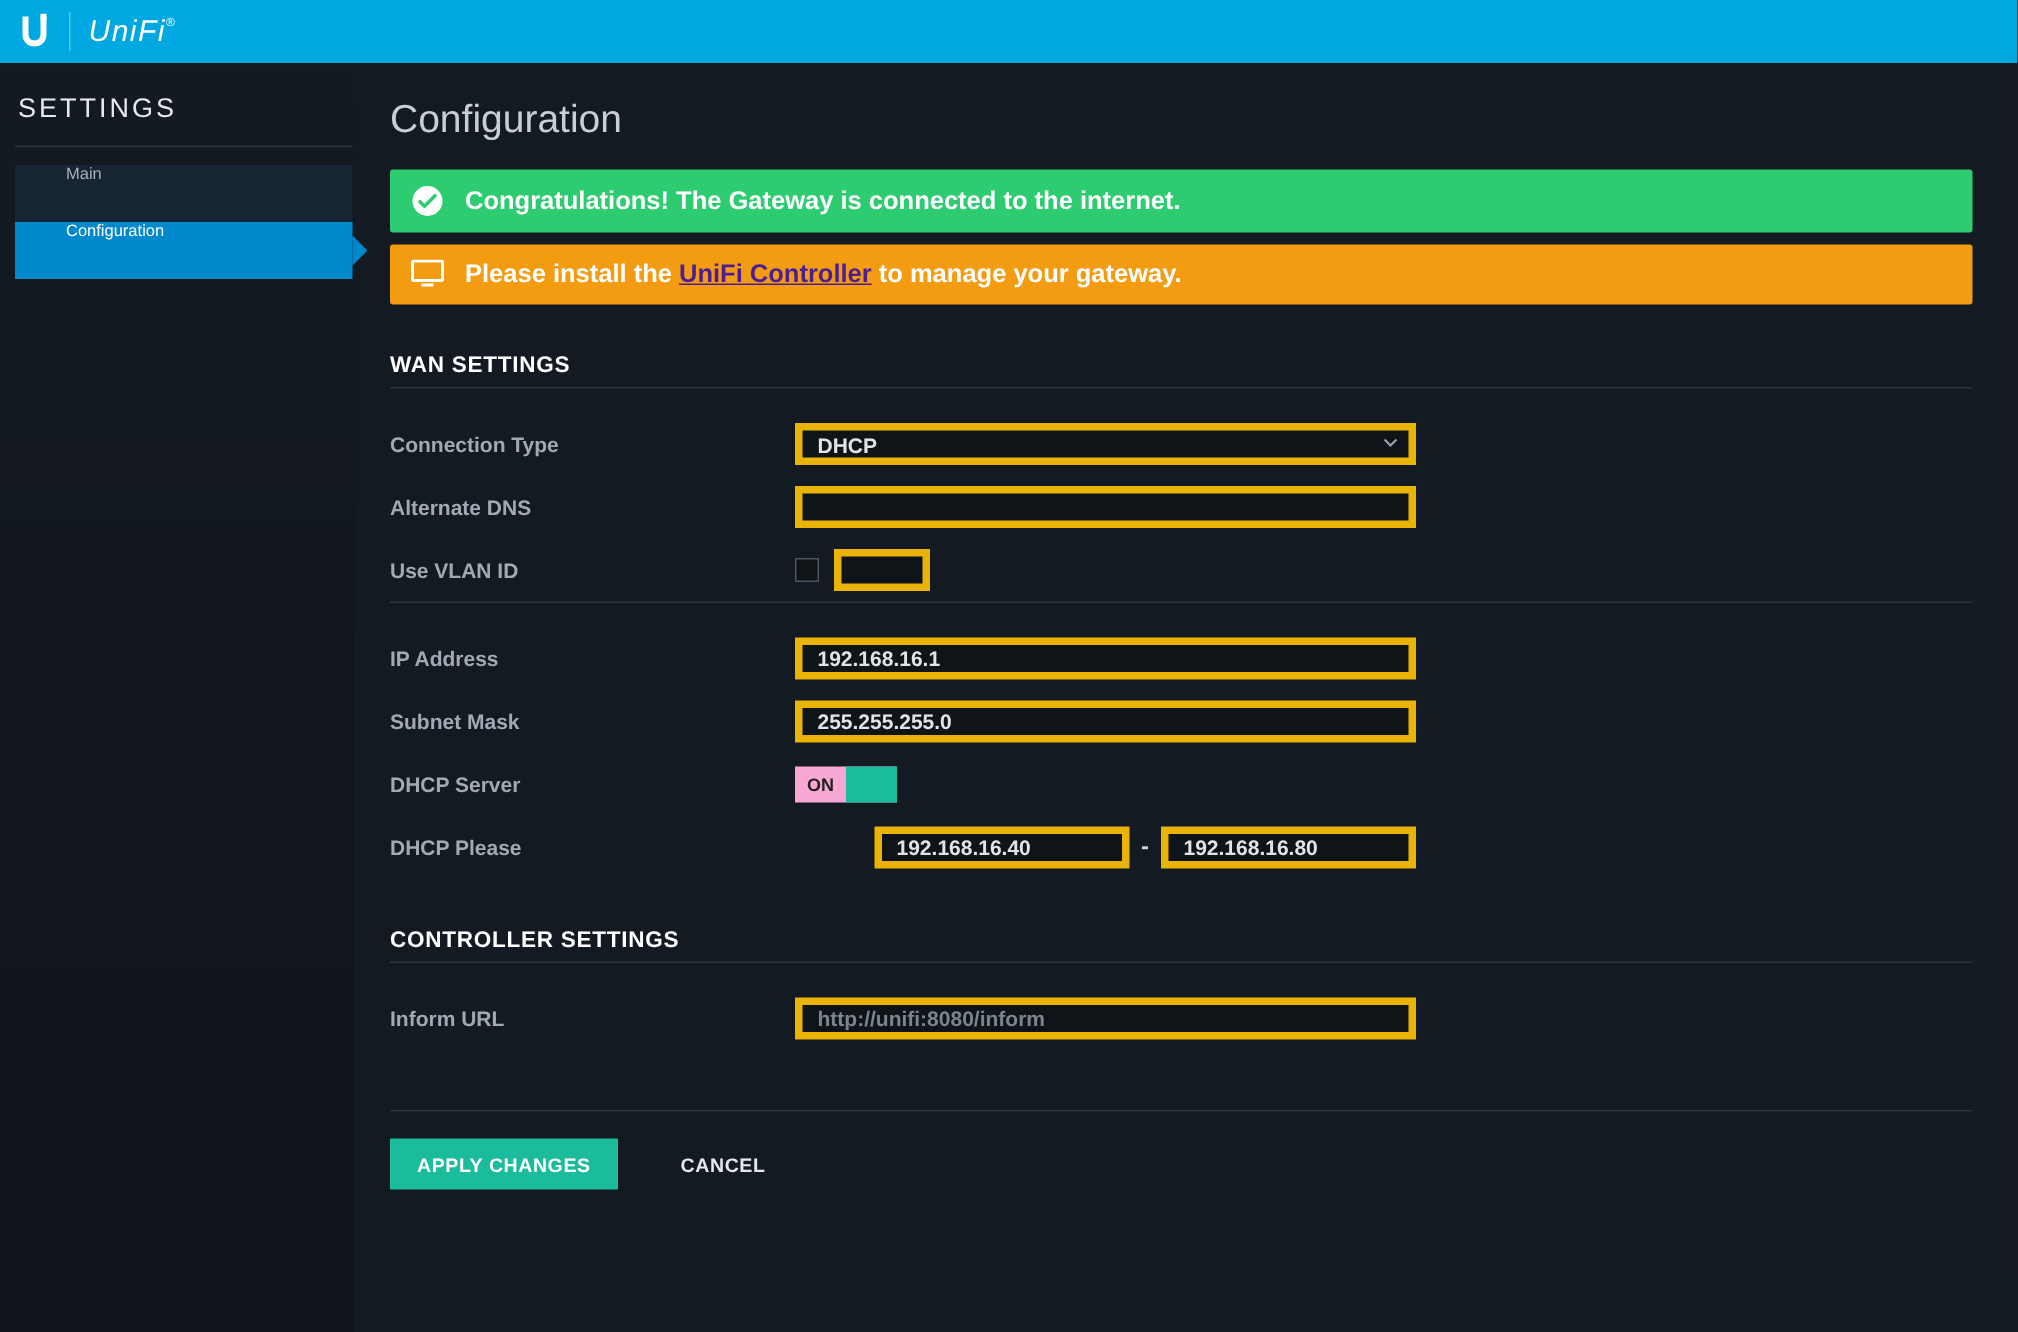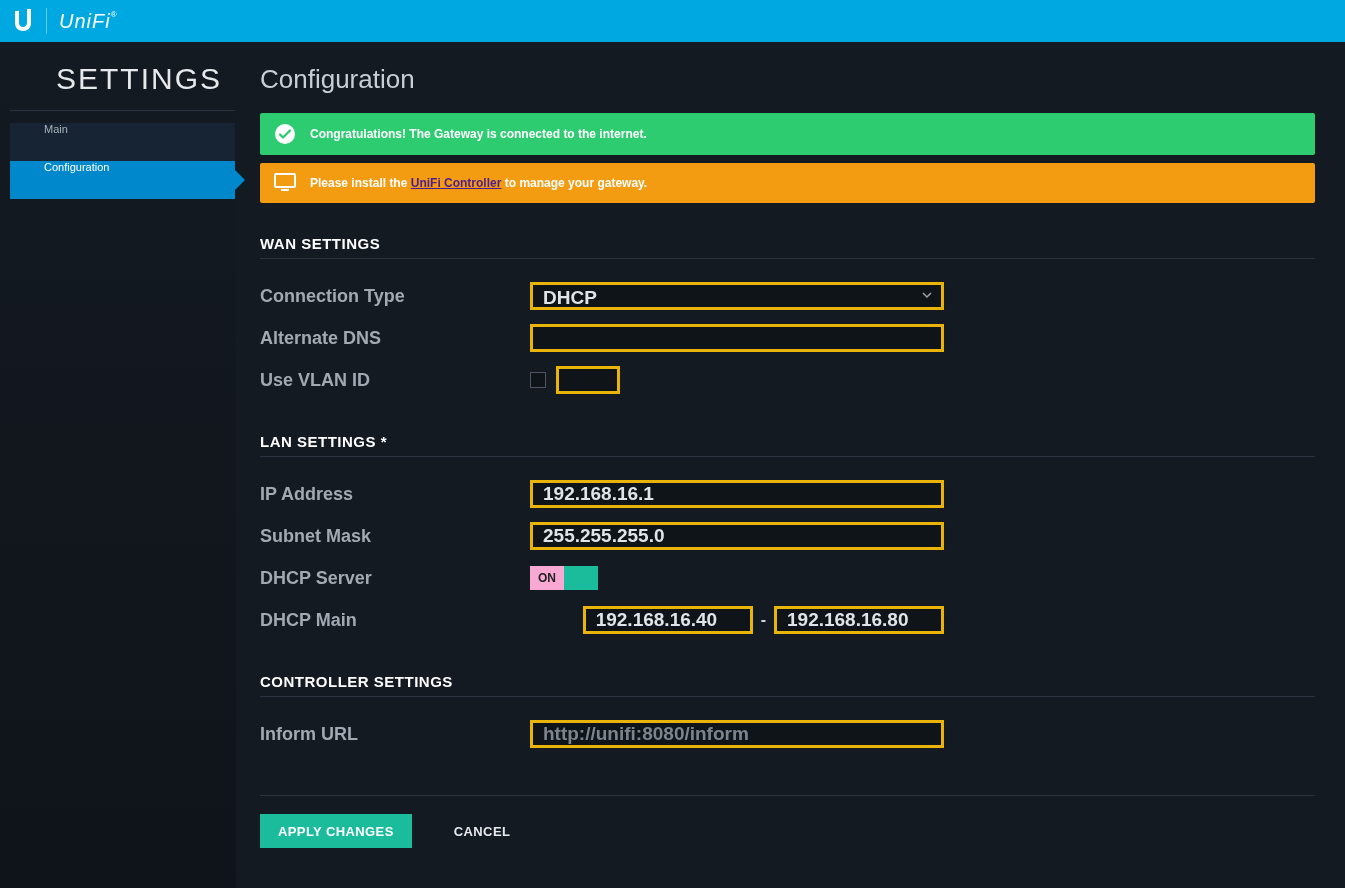--- a/index.html
+++ b/index.html
@@ -6,47 +6,47 @@
   html, body { width: 1345px; height: 888px; font-family: "Segoe UI", Arial, sans-serif; background:#141a21; color:#e6e9ec; overflow:hidden; }
   
   .topbar { height:42px; background:#00a8e1; display:flex; align-items:center; padding:0 12px; }
   .topbar .sep { width:1px; height:26px; background:rgba(255,255,255,0.35); margin:0 12px; }
   .logo-u { width:22px; height:24px; display:inline-block; }
   .logo-unifi { font-size:20px; color:#fff; font-weight:300; letter-spacing:1px; font-style:italic; }
   .logo-unifi .reg{ font-size:8px; vertical-align:top; font-style:normal;}
   
   .wrap { display:flex; height:calc(888px - 42px); }
   .sidebar { width:236px; padding:20px 0 0 10px; background:linear-gradient(180deg,#141a21 0,#0f141a 100%); }
-  .sidebar-title { font-size:30px; letter-spacing:2px; color:#e6e9ec; font-weight:400; padding:0 0 14px 2px;margin-left:44px; }
+  .sidebar-title { font-size:18px; letter-spacing:2px; color:#e6e9ec; font-weight:400; padding:0 0 14px 2px; }
   .sidebar-hr { border:none; border-top:1px solid #2a3340; margin:0 0 12px 0; width:225px;}
   .nav-item { height:38px; display:flex; padding-left:34px; font-size:11px; color:#a7b0bb; cursor:pointer; width:225px; margin-bottom:0; }
   .nav-item.inactive { background:#172433; }
   .nav-item.active { background:#0088cc; color:#fff; position:relative; }
   .nav-item.active::after{
     content:""; position:absolute; right:-10px; top:50%; margin-top:-10px;
     border-top:10px solid transparent; border-bottom:10px solid transparent;
     border-left:10px solid #0088cc;
   }
   
   .main { flex:1; padding:12px 30px 20px 24px; overflow:auto; }
   .page-title { font-size:26px; font-weight:300; color:#c9ced4; margin:10px 0 18px 0; }
-  .alert { border-radius:2px; padding:10px 14px; display:flex; align-items:center; font-size:12px; font-weight:600; color:#fff; margin-bottom:8px; }
+  .alert { border-radius:2px; padding:10px 14px; display:flex; align-items:center; font-size:17px; font-weight:600; color:#fff; margin-bottom:8px; }
   .alert.success { background:#2ecc71; }
   .alert.warn { background:#f39c12; }
   .alert .icon { margin-right:14px; display:flex; }
   .alert a { color:#4c1d95; text-decoration:underline; }
   .section-title { font-size:15px; letter-spacing:0.5px; font-weight:700; color:#fff; margin:32px 0 6px 0; }
   .section-hr { border:none; border-top:1px solid #2a3340; margin-bottom:16px; }
   .form-row { display:flex; align-items:center; min-height:42px; }
-  .form-row label.fl { width:270px; font-size:18px; color:#a1a9b3; font-weight:600; }
+  .form-row label.fl { width:270px; font-size:14px; color:#a1a9b3; font-weight:600; }
   .ctl { width:414px; }
   .select { position:relative; }
   .select select, input.text, input.small {
-    width:100%; height:28px; background:#0f1418; border:3px solid #eab308; color:#dfe4e9;
-    font-size:19px; padding:2px 10px; outline:none; font-weight:600;
+    width:100%; height:28px; background:#0f1418; border:5px solid #eab308; color:#dfe4e9;
+    font-size:14px; padding:2px 10px; outline:none; font-weight:600;
   }
   .select .chev { position:absolute; right:10px; top:6px; pointer-events:none;}
   input.small { width:64px; }
   input.range { width:170px; }
   .checkbox {
     width:16px; height:16px; border:1px solid #4a5562; background:#0f1418; display:inline-block; vertical-align:middle;
   }
   .toggle {
     width:68px; height:24px; background:#f9a8d4; color:#222; display:flex; align-items:center;
     font-size:12px; font-weight:700; cursor:pointer; user-select:none;
@@ -136,21 +136,20 @@
     </div>
 
     <div class="form-row">
       <label class="fl">Use VLAN ID</label>
       <div class="ctl" style="display:flex;align-items:center;gap:10px;">
         <span class="checkbox"></span>
         <input class="text small" type="text" value="" style="">
       </div>
     </div>
 
-    <div class="section-title">LAN SETTINGS *</div>
     <hr class="section-hr">
 
     <div class="form-row">
       <label class="fl">IP Address</label>
       <div class="ctl"><input class="text" type="text" value="192.168.16.1" style=""></div>
     </div>
 
     <div class="form-row">
       <label class="fl">Subnet Mask</label>
       <div class="ctl"><input class="text" type="text" value="255.255.255.0" style=""></div>
@@ -160,21 +159,21 @@
       <label class="fl">DHCP Server</label>
       <div class="ctl">
         <div class="toggle">
           <span class="lbl">ON</span>
           <span class="knob"></span>
         </div>
       </div>
     </div>
 
     <div class="form-row">
-      <label class="fl">DHCP Main</label>
+      <label class="fl">DHCP Please</label>
       <div class="ctl" style="display:flex;align-items:center;justify-content:flex-end;">
         <input class="text range" type="text" value="192.168.16.40" style="">
         <span class="row-dash">-</span>
         <input class="text range" type="text" value="192.168.16.80" style="">
       </div>
     </div>
 
     <div class="section-title">CONTROLLER SETTINGS</div>
     <hr class="section-hr">
 

